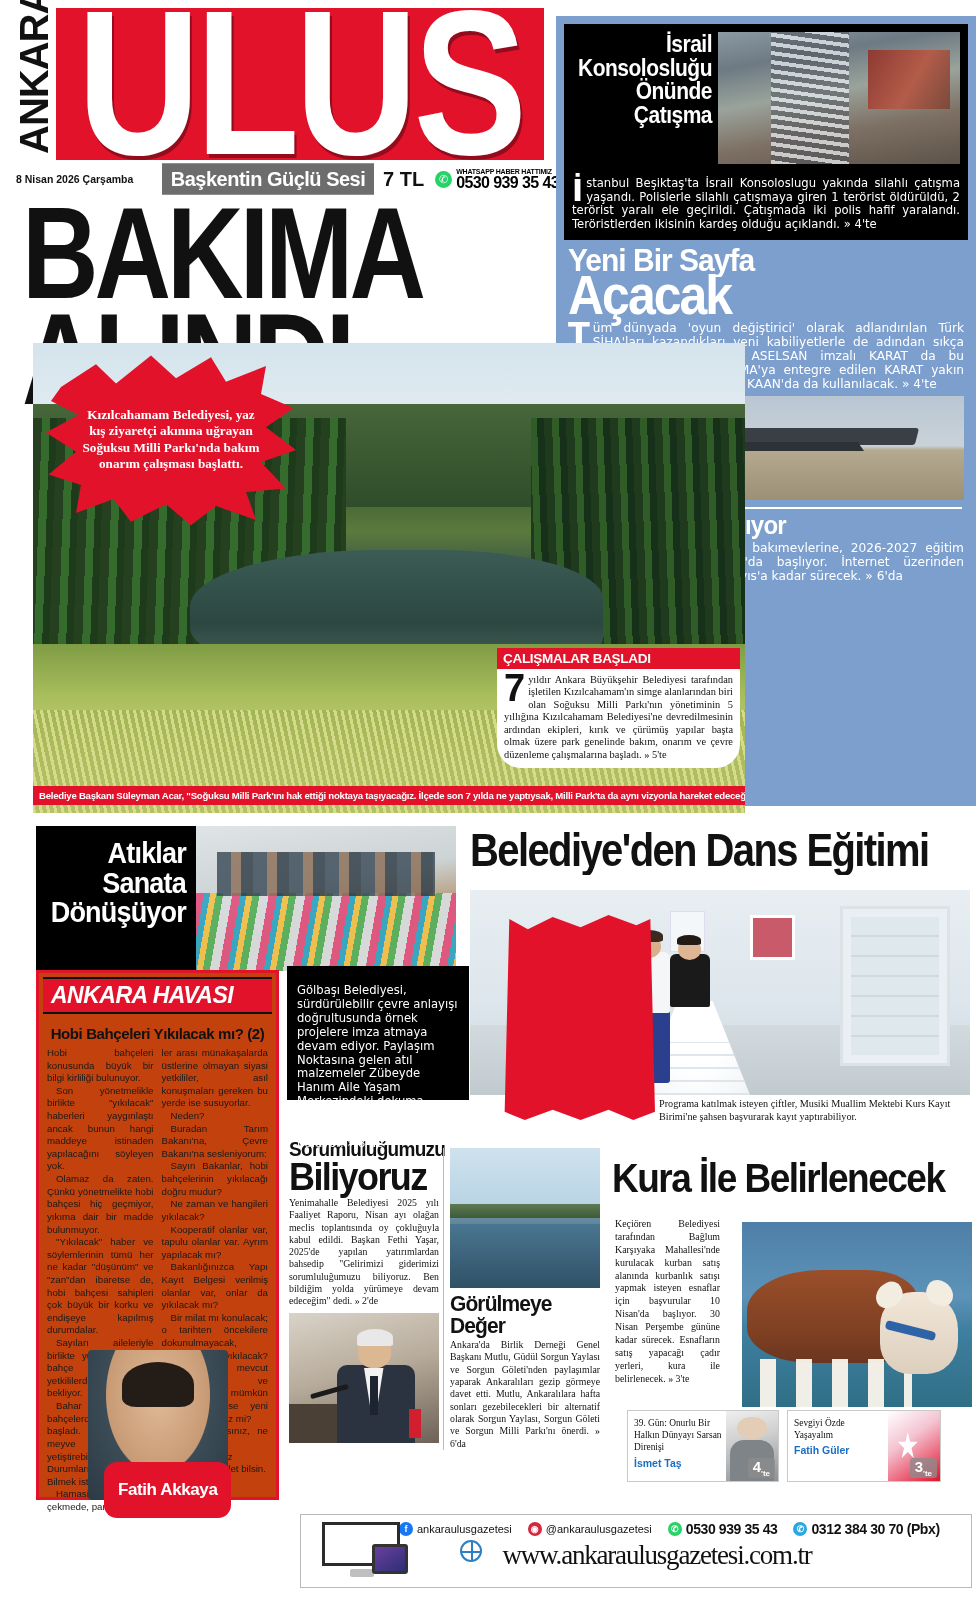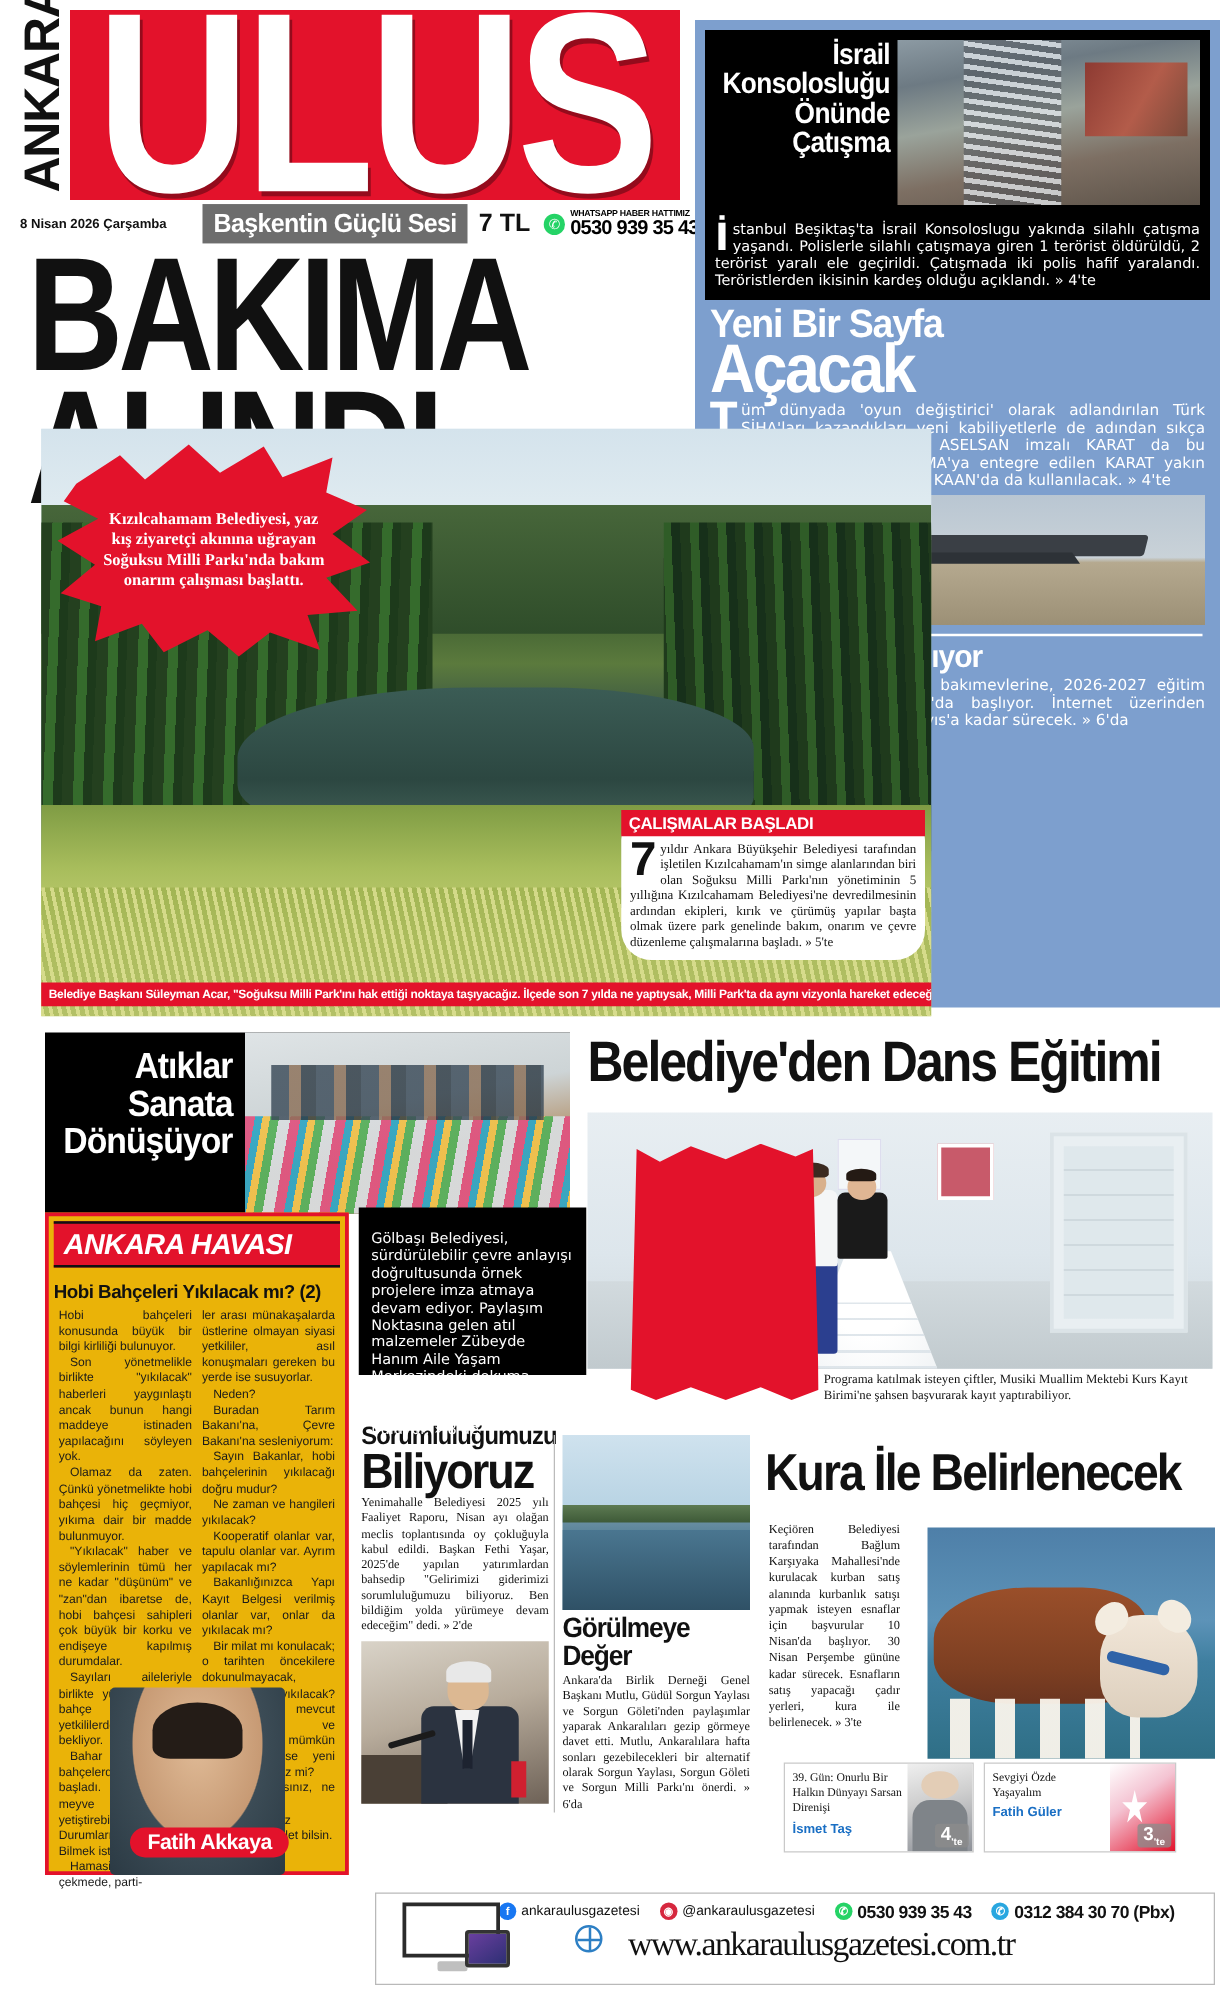--- a/index.html
+++ b/index.html
@@ -295,29 +295,29 @@
   }
   .dans-caption {
     position: absolute; left: 655px; top: 1096px; width: 316px;
     background: #fff; color: #111; font-family: "Liberation Serif", serif;
     font-size: 10.2px; line-height: 1.25; padding: 2px 4px; z-index: 8;
   }
 
   
   .havasi {
     position: absolute; left: 36px; top: 970px; width: 243px; height: 530px;
-    border: 3px solid #e3122b; background: #eab308;
+    border: 3px solid #e3122b; background: #c2410c;
   }
   .havasi-bar {
     background: #e3122b; color: #fff; margin: 4px; padding: 3px 8px;
     font-weight: 900; font-style: italic; font-size: 23px; letter-spacing: -0.5px;
     border-top: 2px solid #111; border-bottom: 2px solid #111;
   }
   .havasi-title {
-    font-weight: 900; font-size: 15px; color: #111;
+    text-align: center; font-weight: 900; font-size: 15px; color: #111;
     padding: 7px 4px 5px 4px; letter-spacing: -0.4px;
   }
   .havasi-cols {
     display: flex; gap: 8px; padding: 0 8px 6px 8px;
     font-family: Liberation Sans, sans-serif; font-size: 9.7px; line-height: 1.3;
     color: #1a1a1a; text-align: justify;
   }
   .havasi-cols p { text-indent: 9px; margin: 0; }
   .havasi-cols p.noind { text-indent: 0; }
   .havasi-col { flex: 1; }
@@ -326,21 +326,21 @@
     background: radial-gradient(ellipse at 50% 30%,#e0bb97 0%,#c79a74 52%,#3c4c56 53%,#2b3a44 100%);
     z-index: 4; border-radius: 4px;
   }
   .havasi-face::before{
     content:""; position:absolute; left:24%; top:8%; width:52%; height:30%;
     background:#241c17; border-radius:50% 50% 20% 20%;
   }
   .havasi-name {
     position: absolute; left: 104px; top: 1462px; z-index: 6;
     background: #e3122b; color: #fff; font-weight: 900; font-size: 17px;
-    padding: 2px 14px; border-radius: 13px; letter-spacing: -0.4px;
+    padding: 18px 14px; border-radius: 13px; letter-spacing: -0.4px;
   }
 
   
   .sor {
     position: absolute; left: 289px; top: 1140px; width: 150px;
   }
   .sor-k {
     font-weight: 900; font-size: 19px; letter-spacing: -0.7px; color: #111;
     line-height: 1; transform: scaleY(1.06); transform-origin: left;
   }

